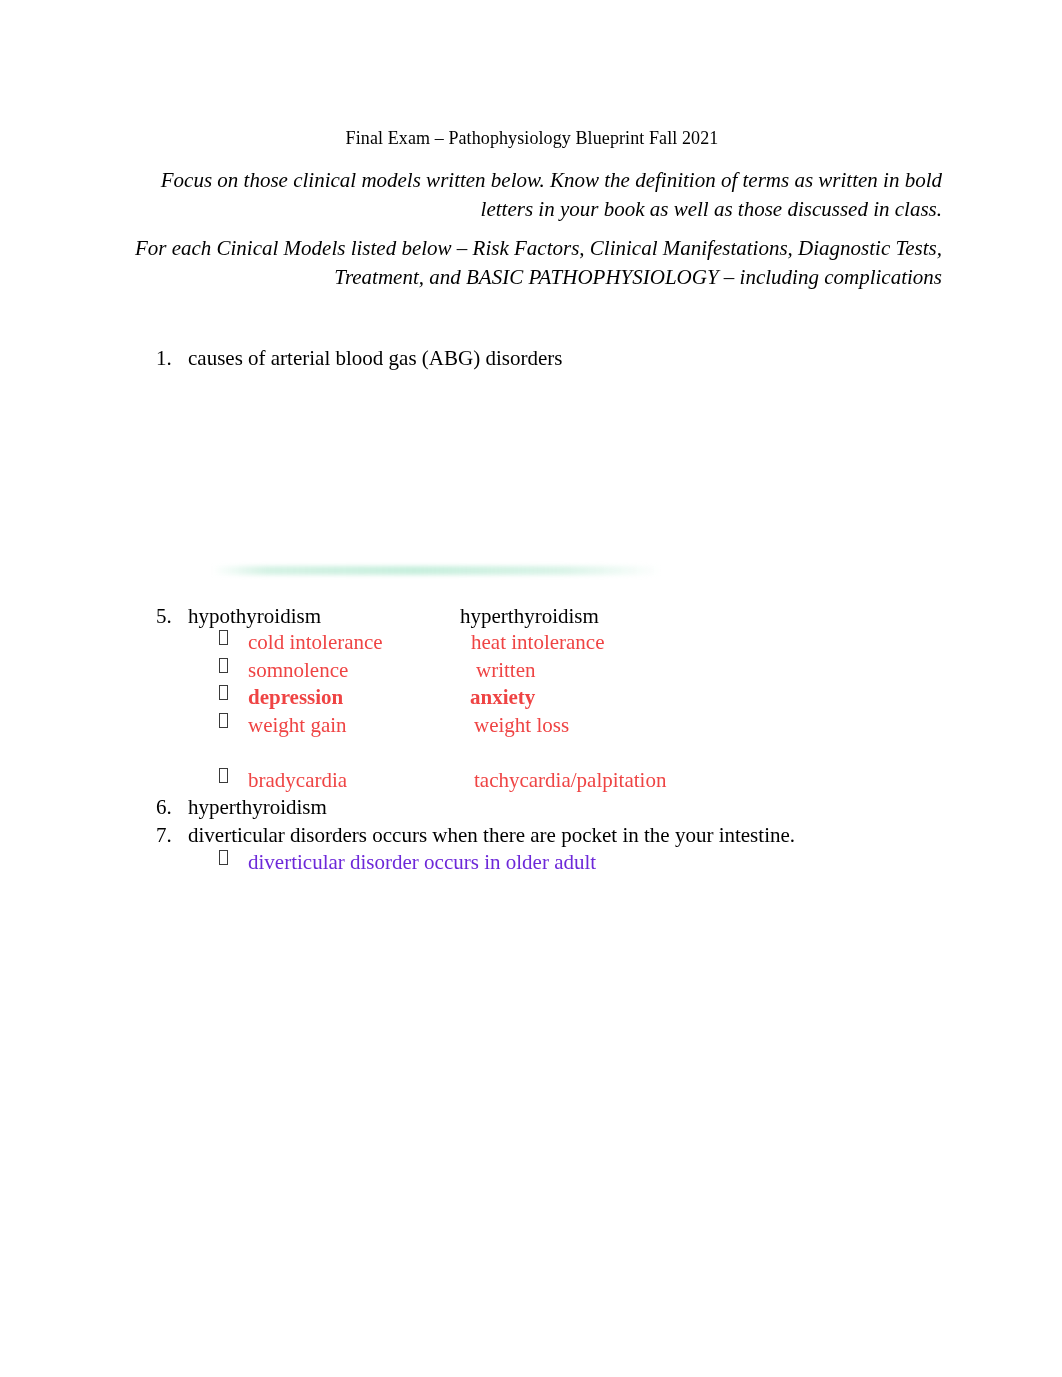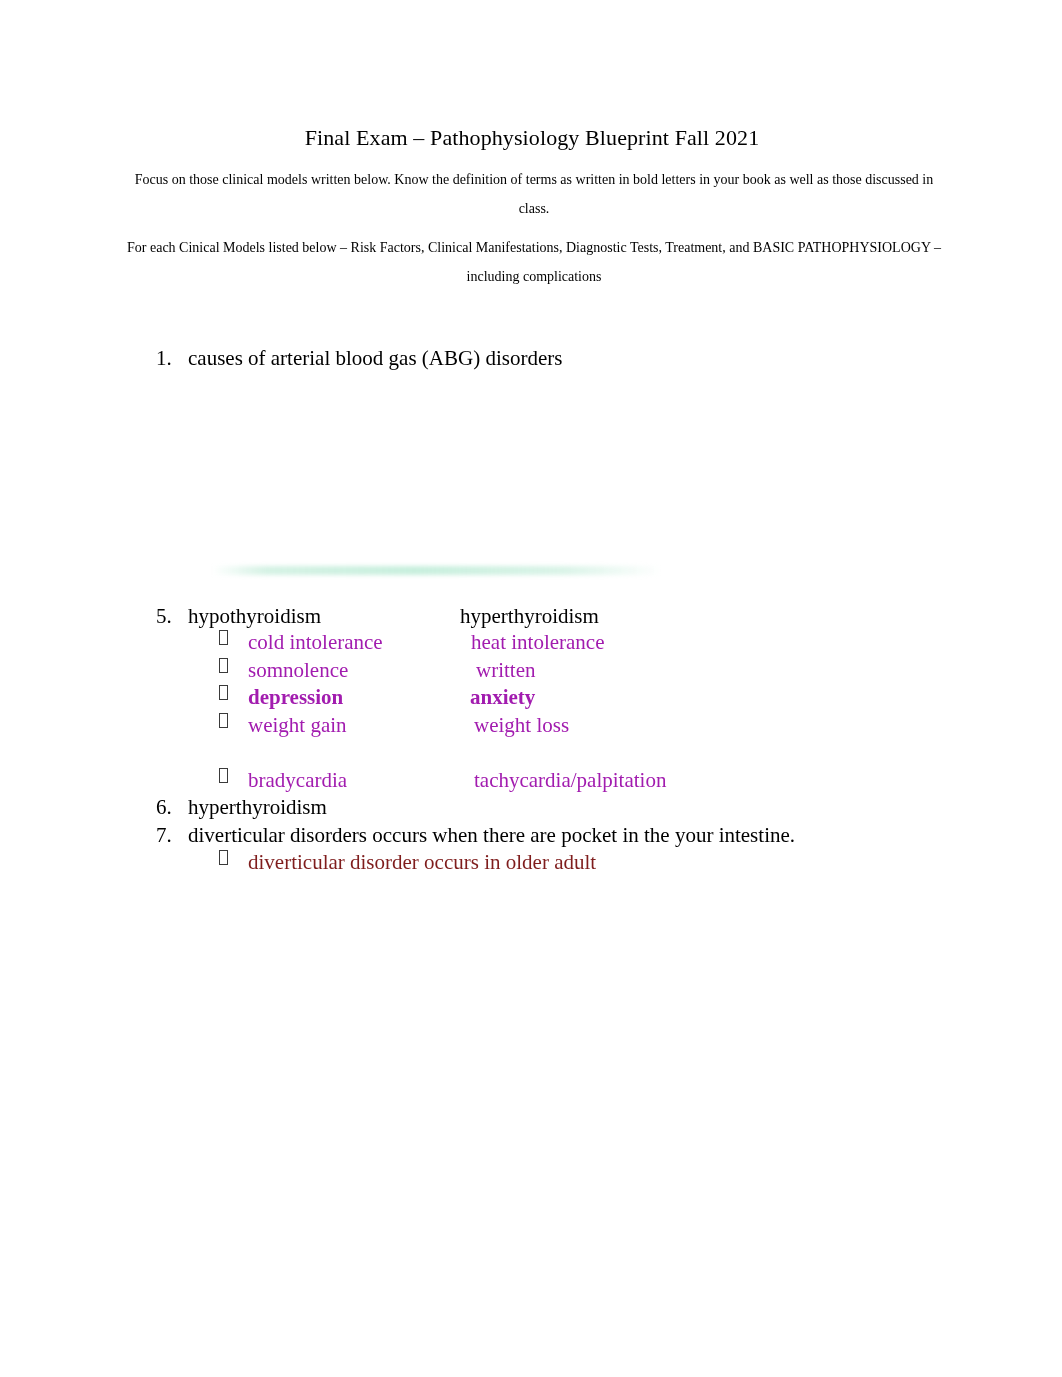--- a/index.html
+++ b/index.html
@@ -24,34 +24,35 @@
     background: #ffffff;
   }
 
   
   .doc-title {
     position: absolute;
     top: 126px;
     left: 126px;
     width: 812px;
     text-align: center;
-    font-size: 22px;
+    font-size: 18px;
     line-height: 24px;
     letter-spacing: 0.1px;
     white-space: nowrap;
   }
 
   
   .para {
     position: absolute;
     left: 126px;
     width: 816px;
-    font-size: 14px;
+    font-size: 21px;
     line-height: 28.5px;
-    text-align: center;
+    text-align: right;
+    font-style: italic;
   }
   .para-1 { top: 166px; }
   .para-2 { top: 234px; }
 
   
   .num-item {
     position: absolute;
     font-size: 21px;
     line-height: 26px;
     white-space: nowrap;
@@ -104,22 +105,22 @@
   }
   .sub-left {
     position: absolute;
     left: 248px;
     white-space: nowrap;
   }
   .sub-right {
     position: absolute;
     white-space: nowrap;
   }
-  .red   { color: #a21caf; }
-  .green { color: #7f1d1d; }
+  .red   { color: #ef4444; }
+  .green { color: #6d28d9; }
 
   
   .row-0 { top: 629px; }
   .row-1 { top: 657px; }
   .row-2 { top: 684px; font-weight: bold; }
   .row-3 { top: 712px; }
   .row-4 { top: 739px; }
   .row-5 { top: 767px; padding-left: 16px; }
 
   

